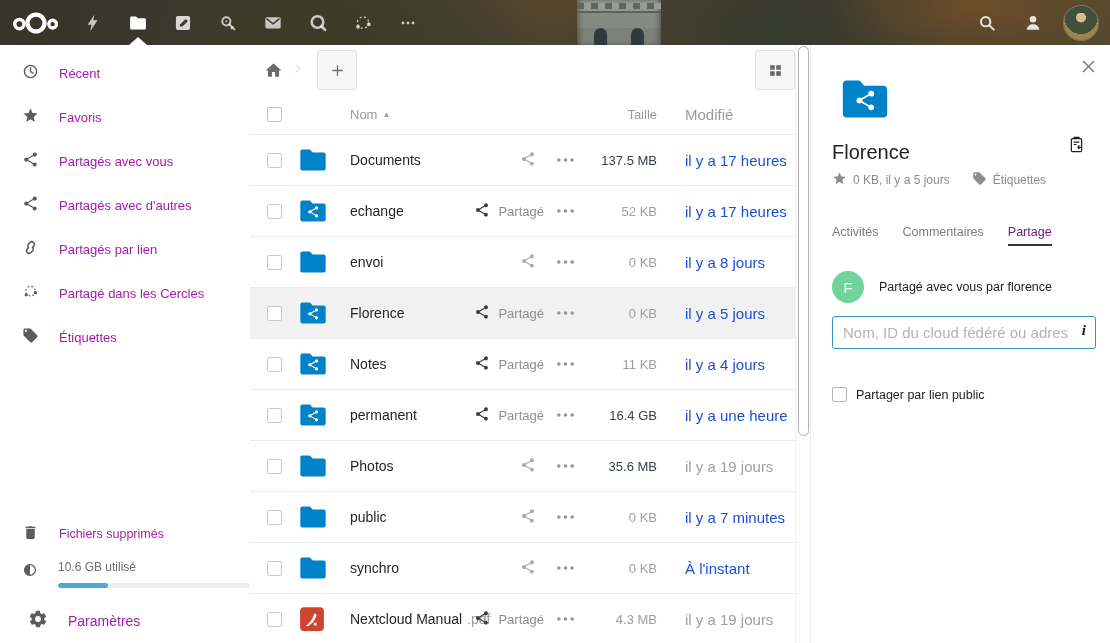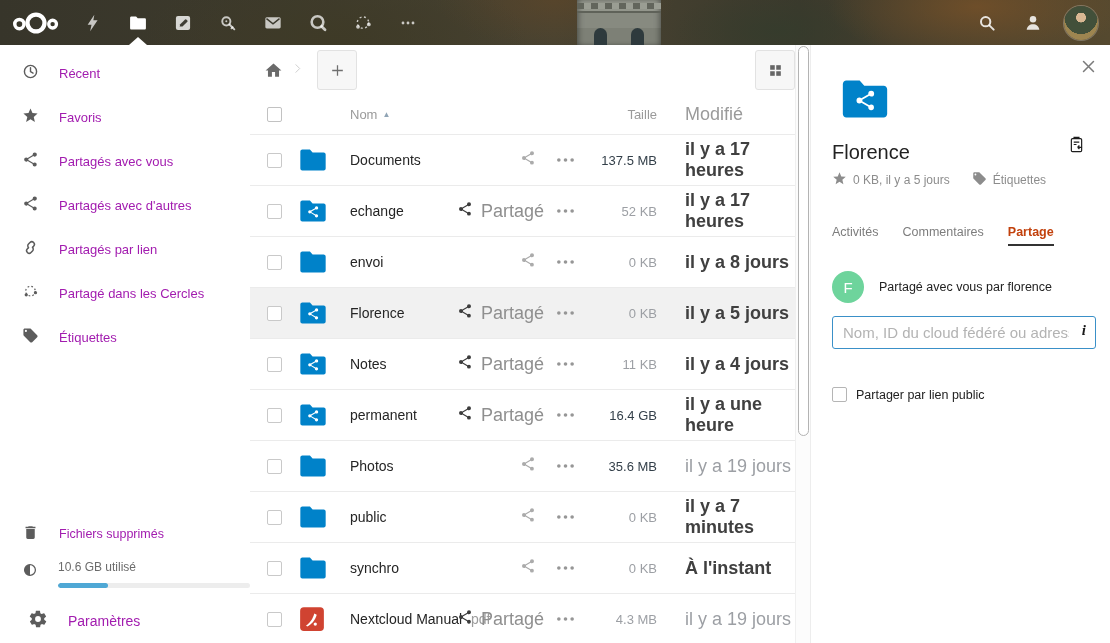--- a/index.html
+++ b/index.html
@@ -78,48 +78,48 @@
   .c-mod{width:138px;flex:none;padding-left:28px}
   .sort-caret{font-size:8px;color:#90a4b5;line-height:1}
   .cb{width:15px;height:15px;border:1px solid #c9c9c9;border-radius:2px;background:#fff;display:inline-block;cursor:pointer}
   .rows{flex:1;overflow:hidden}
   .row{height:51px;display:flex;align-items:center;border-bottom:1px solid #ebebeb;font-size:14px;color:#252525;cursor:pointer}
   .row.selected{background:var(--selected-row)}
   .row .c-icon svg{width:32px;height:32px}
   .row .c-icon svg.pdf{width:30px;height:30px}
   .fname{white-space:nowrap}
   .fext{color:#9c9c9c}
-  .share-cluster{display:flex;align-items:center;justify-content:flex-end;gap:8px;font-size:18px;color:#8f8f8f;padding-right:1px}
+  .share-cluster{display:flex;align-items:center;justify-content:flex-end;gap:8px;font-size:13px;color:#8f8f8f;padding-right:1px}
   .share-cluster svg{width:16px;height:16px}
   .share-cluster.is-shared svg{color:#3c3c3c}
   .share-cluster.not-shared svg{color:#ababab}
   .c-dots svg{width:19px;height:6px;color:#969696}
   .c-size.muted,.c-mod.muted{color:#9c9fa4}
   .c-size.strong{color:#333f49}
-  .c-mod.recent{color:#404040;font-weight:bold}
-  .c-mod{font-size:18px}.c-size{font-size:13px}
+  .c-mod.recent{color:#1d4ed8;font-weight:normal}
+  .c-mod{font-size:15px}.c-size{font-size:13px}
 
   
   .scrollbar{width:15px;position:relative;background:#fcfcfc;border-left:1px solid #f0f0f0;flex:none}
   .thumb{position:absolute;left:2px;top:1px;width:11px;height:390px;background:#fff;border:1px solid #b3b3b3;border-radius:6px}
 
   
   .details{flex:1;border-left:1px solid #ededed;position:relative;padding:26px 14px 0 21px;background:#fff}
   .close-btn{position:absolute;top:13px;right:13px;color:#7b7b7b;cursor:pointer}
   .close-btn svg{width:17px;height:17px}
   .dfolder svg{width:66px;height:56px}
   .dname{font-size:20px;color:#222;margin-top:10px;font-weight:normal}
   .dmeta{display:flex;align-items:center;gap:6px;color:#8c8c8c;font-size:12px;margin-top:7px}
   .dmeta svg{width:15px;height:15px;color:#8c8c8c}
   .dmeta .tag-ic{margin-left:16px}
   .clip-btn{position:absolute;right:24px;top:90px;color:#1d1d1d;cursor:pointer}
   .clip-btn svg{width:19px;height:19px}
   .tabs{display:flex;gap:24px;margin-top:36px;font-size:12.5px;color:#7d7d7d}
   .tab{padding-bottom:5px;cursor:pointer;border-bottom:2px solid transparent}
-  .tab.active{color:#c2410c;font-weight:bold;border-bottom-color:#333}
+  .tab.active{color:#701a75;font-weight:normal;border-bottom-color:#333}
   .share-row{margin-top:25px;display:flex;align-items:center;gap:15px}
   .avatarF{width:32px;height:32px;border-radius:50%;background:var(--avatar-green);color:#fff;
     display:flex;align-items:center;justify-content:center;font-size:15px;flex:none}
   .share-row .who{font-size:12.5px;color:#222}
   .share-input{margin-top:13px;position:relative}
   .share-input input{width:100%;height:33px;border:1px solid #3a90c8;border-radius:3px;
     padding:0 26px 0 10px;font-size:15px;color:#555;outline:none;font-family:"Liberation Sans",sans-serif}
   .share-input input::placeholder{color:#b3b3b3}
   .info-i{position:absolute;right:10px;top:6px;font-family:"Liberation Serif",serif;font-style:italic;
     font-weight:bold;font-size:15px;color:#1a1a1a;cursor:pointer}

